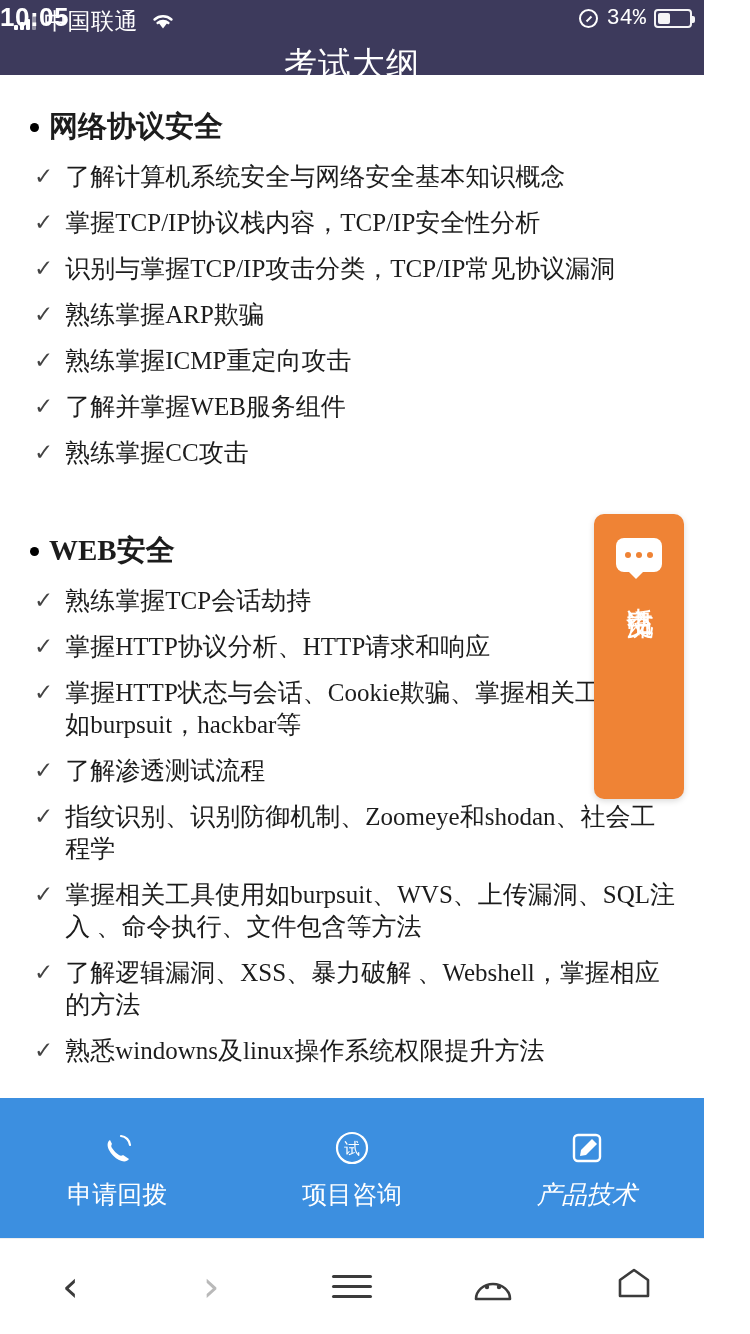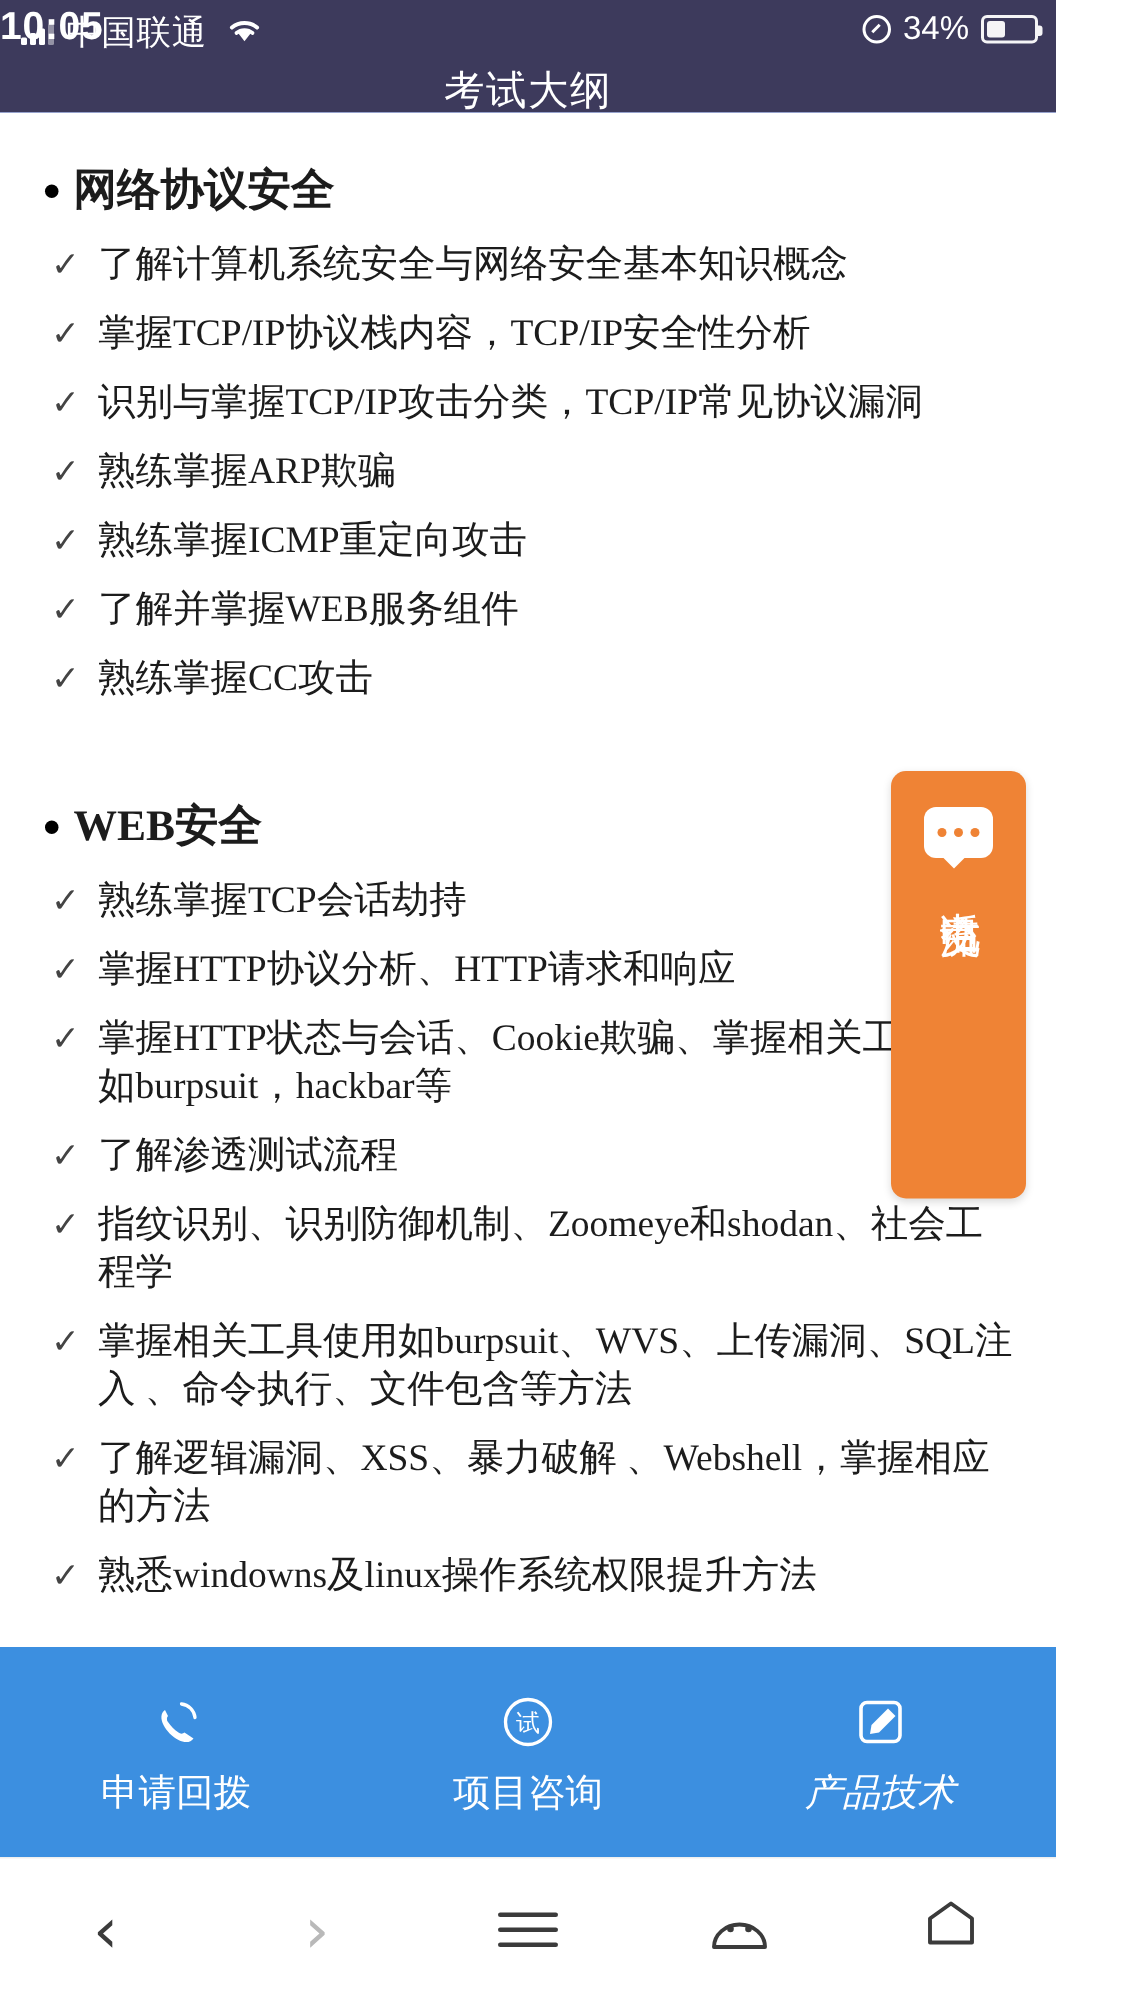--- a/index.html
+++ b/index.html
@@ -41,20 +41,21 @@
   .wifi { margin-left: 4px; }
   .sb-center {
     position: absolute; left: 0; right: 0; top: 2px;
     text-align: left;
     font-size: 26px; font-weight: bold; letter-spacing: .5px;
   }
   .sb-right {
     position: absolute; right: 12px; top: 6px;
     display: flex; align-items: center; gap: 8px;
     font-size: 22px;
+    font-family: Liberation Mono, monospace;
   }
   .loc-icon {
     width: 19px; height: 19px; border: 2px solid #fff; border-radius: 50%;
     position: relative;
   }
   .loc-icon::after {
     content: ""; position: absolute; left: 50%; top: 50%;
     width: 7px; height: 2px; background: #fff; transform: translate(-50%,-50%) rotate(-45deg);
   }
   .battery {
@@ -64,21 +65,21 @@
   .battery::after {
     content: ""; position: absolute; right: -5px; top: 5px;
     width: 3px; height: 7px; background: #fff; border-radius: 0 2px 2px 0;
   }
   .battery i {
     display: block; position: absolute; left: 2px; top: 2px; bottom: 2px;
     width: 34%; background: #ffffff; border-radius: 2px;
   }
   .page-title {
     text-align: center;
-    font-size: 27px;
+    font-size: 33px;
     padding-top: 2px;
     letter-spacing: 1px;
   }
 
   
   .content {
     position: absolute;
     top: 75px; left: 0; right: 0; bottom: 236px;
     overflow: hidden;
     background: #ffffff;

